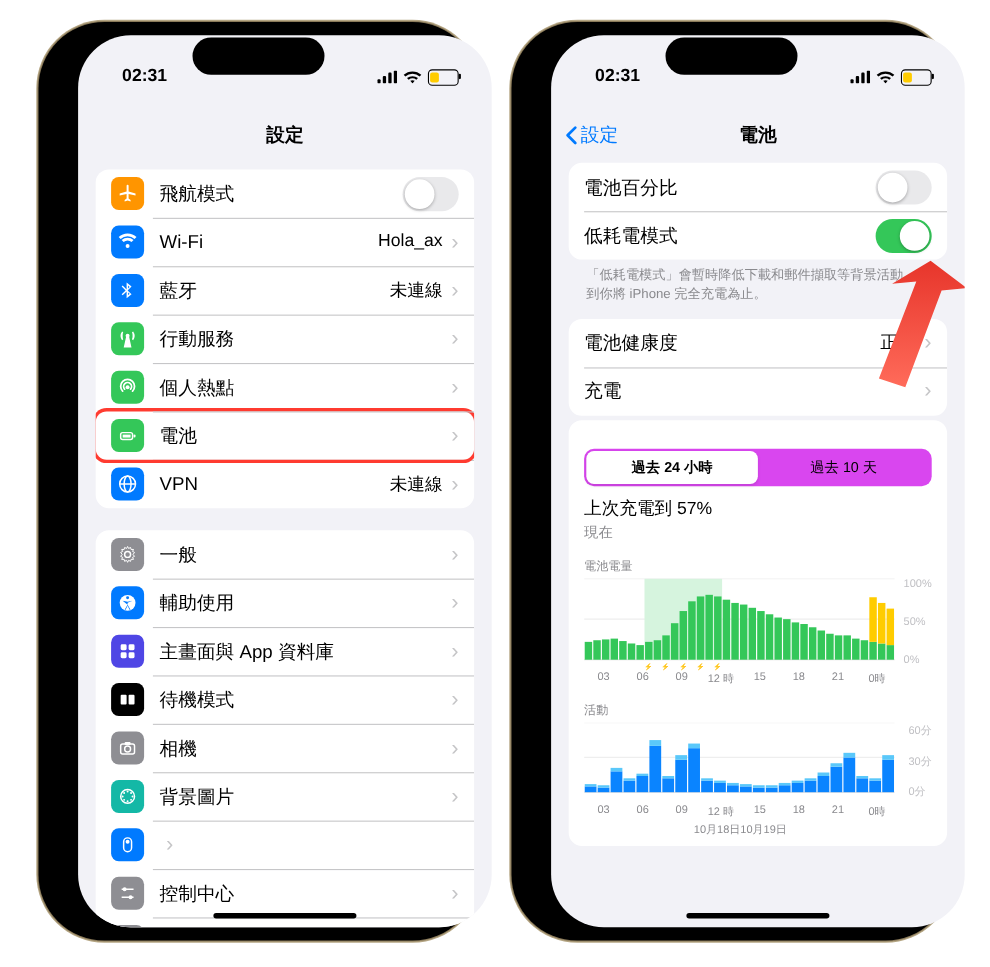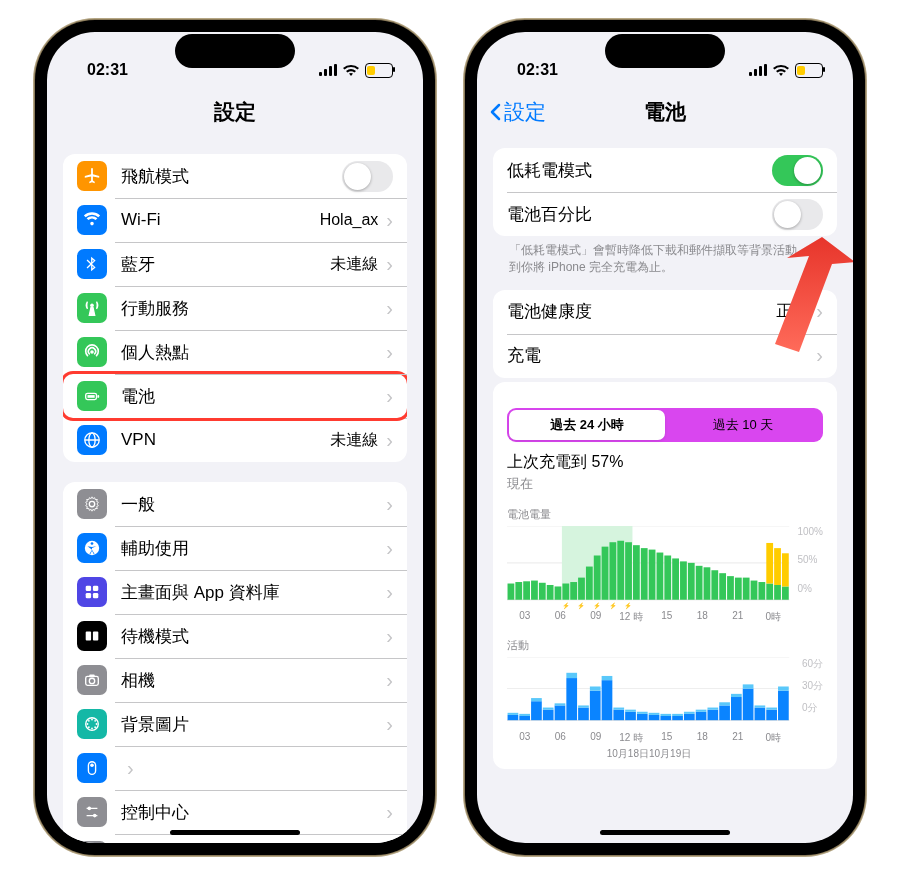--- a/index.html
+++ b/index.html
@@ -21,20 +21,21 @@
     position: relative;
     box-shadow: 0 0 0 1px #8a7a5a, 0 0 0 2px #b5a684;
   }
   .screen {
     width: 100%;
     height: 100%;
     background: #f2f2f7;
     border-radius: 48px;
     overflow: hidden;
     position: relative;
+    margin-left: 24px;
   }
   .notch {
     position: absolute;
     top: 14px;
     left: 50%;
     transform: translateX(-50%);
     width: 120px;
     height: 34px;
     background: #000;
     border-radius: 20px;
@@ -71,25 +72,25 @@
     background: #000;
     border-radius: 1px;
   }
   .battery-fill {
     height: 9px;
     margin-left: 1px;
     border-radius: 2px;
   }
   .navbar {
     display: flex;
-    align-items: center;
+    align-items: flex-end;
     justify-content: center;
     height: 44px;
     position: relative;
-    font-size: 21px;
+    font-size: 17px;
     font-weight: 600;
   }
   .navbar .back {
     position: absolute;
     left: 12px;
     color: #007aff;
     font-weight: 400;
     display: flex;
     align-items: center;
     gap: 3px;
@@ -214,21 +215,21 @@
   .chart-wrap {
     position: relative;
     margin-top: 4px;
   }
   .chart-svg {
     display: block;
     width: 100%;
   }
   .side-ticks {
     position: absolute;
-    right: 0; top: 0; bottom: 16px;
+    right: 0; top: 0; bottom: 4px;
     display: flex;
     flex-direction: column;
     justify-content: space-between;
     font-size: 10px;
     color: #c0c0c4;
     text-align: left;
   }
   .x-ticks {
     display: flex;
     font-size: 10px;
@@ -489,28 +490,28 @@
         <svg width="12" height="18" viewBox="0 0 12 18">
             <path d="M10 2 L3 9 L10 16" stroke="#007aff" stroke-width="2.5" fill="none" stroke-linecap="round" stroke-linejoin="round"></path>
           </svg>
         <span>設定</span>
       </span>
       <span>電池</span>
     </div>
     <div class="content">
       <div class="group tight" id="rg1">
           <div class="row no-icon">
+            <span class="row-label">電池百分比</span>
+            <div class="toggle">
+              <div class="knob"></div>
+            </div>
+          </div>
+          <div class="row no-icon">
             <span class="row-label">低耗電模式</span>
             <div class="toggle on">
-              <div class="knob"></div>
-            </div>
-          </div>
-          <div class="row no-icon">
-            <span class="row-label">電池百分比</span>
-            <div class="toggle">
               <div class="knob"></div>
             </div>
           </div>
         </div>
       <div class="footer-text">「低耗電模式」會暫時降低下載和郵件擷取等背景活動，直到你將 iPhone 完全充電為止。</div>
       <div class="group tight" id="rg2">
           <div class="row no-icon">
             <span class="row-label">電池健康度</span>
             <span class="row-value">正常</span>
             <span class="chevron">›</span>

